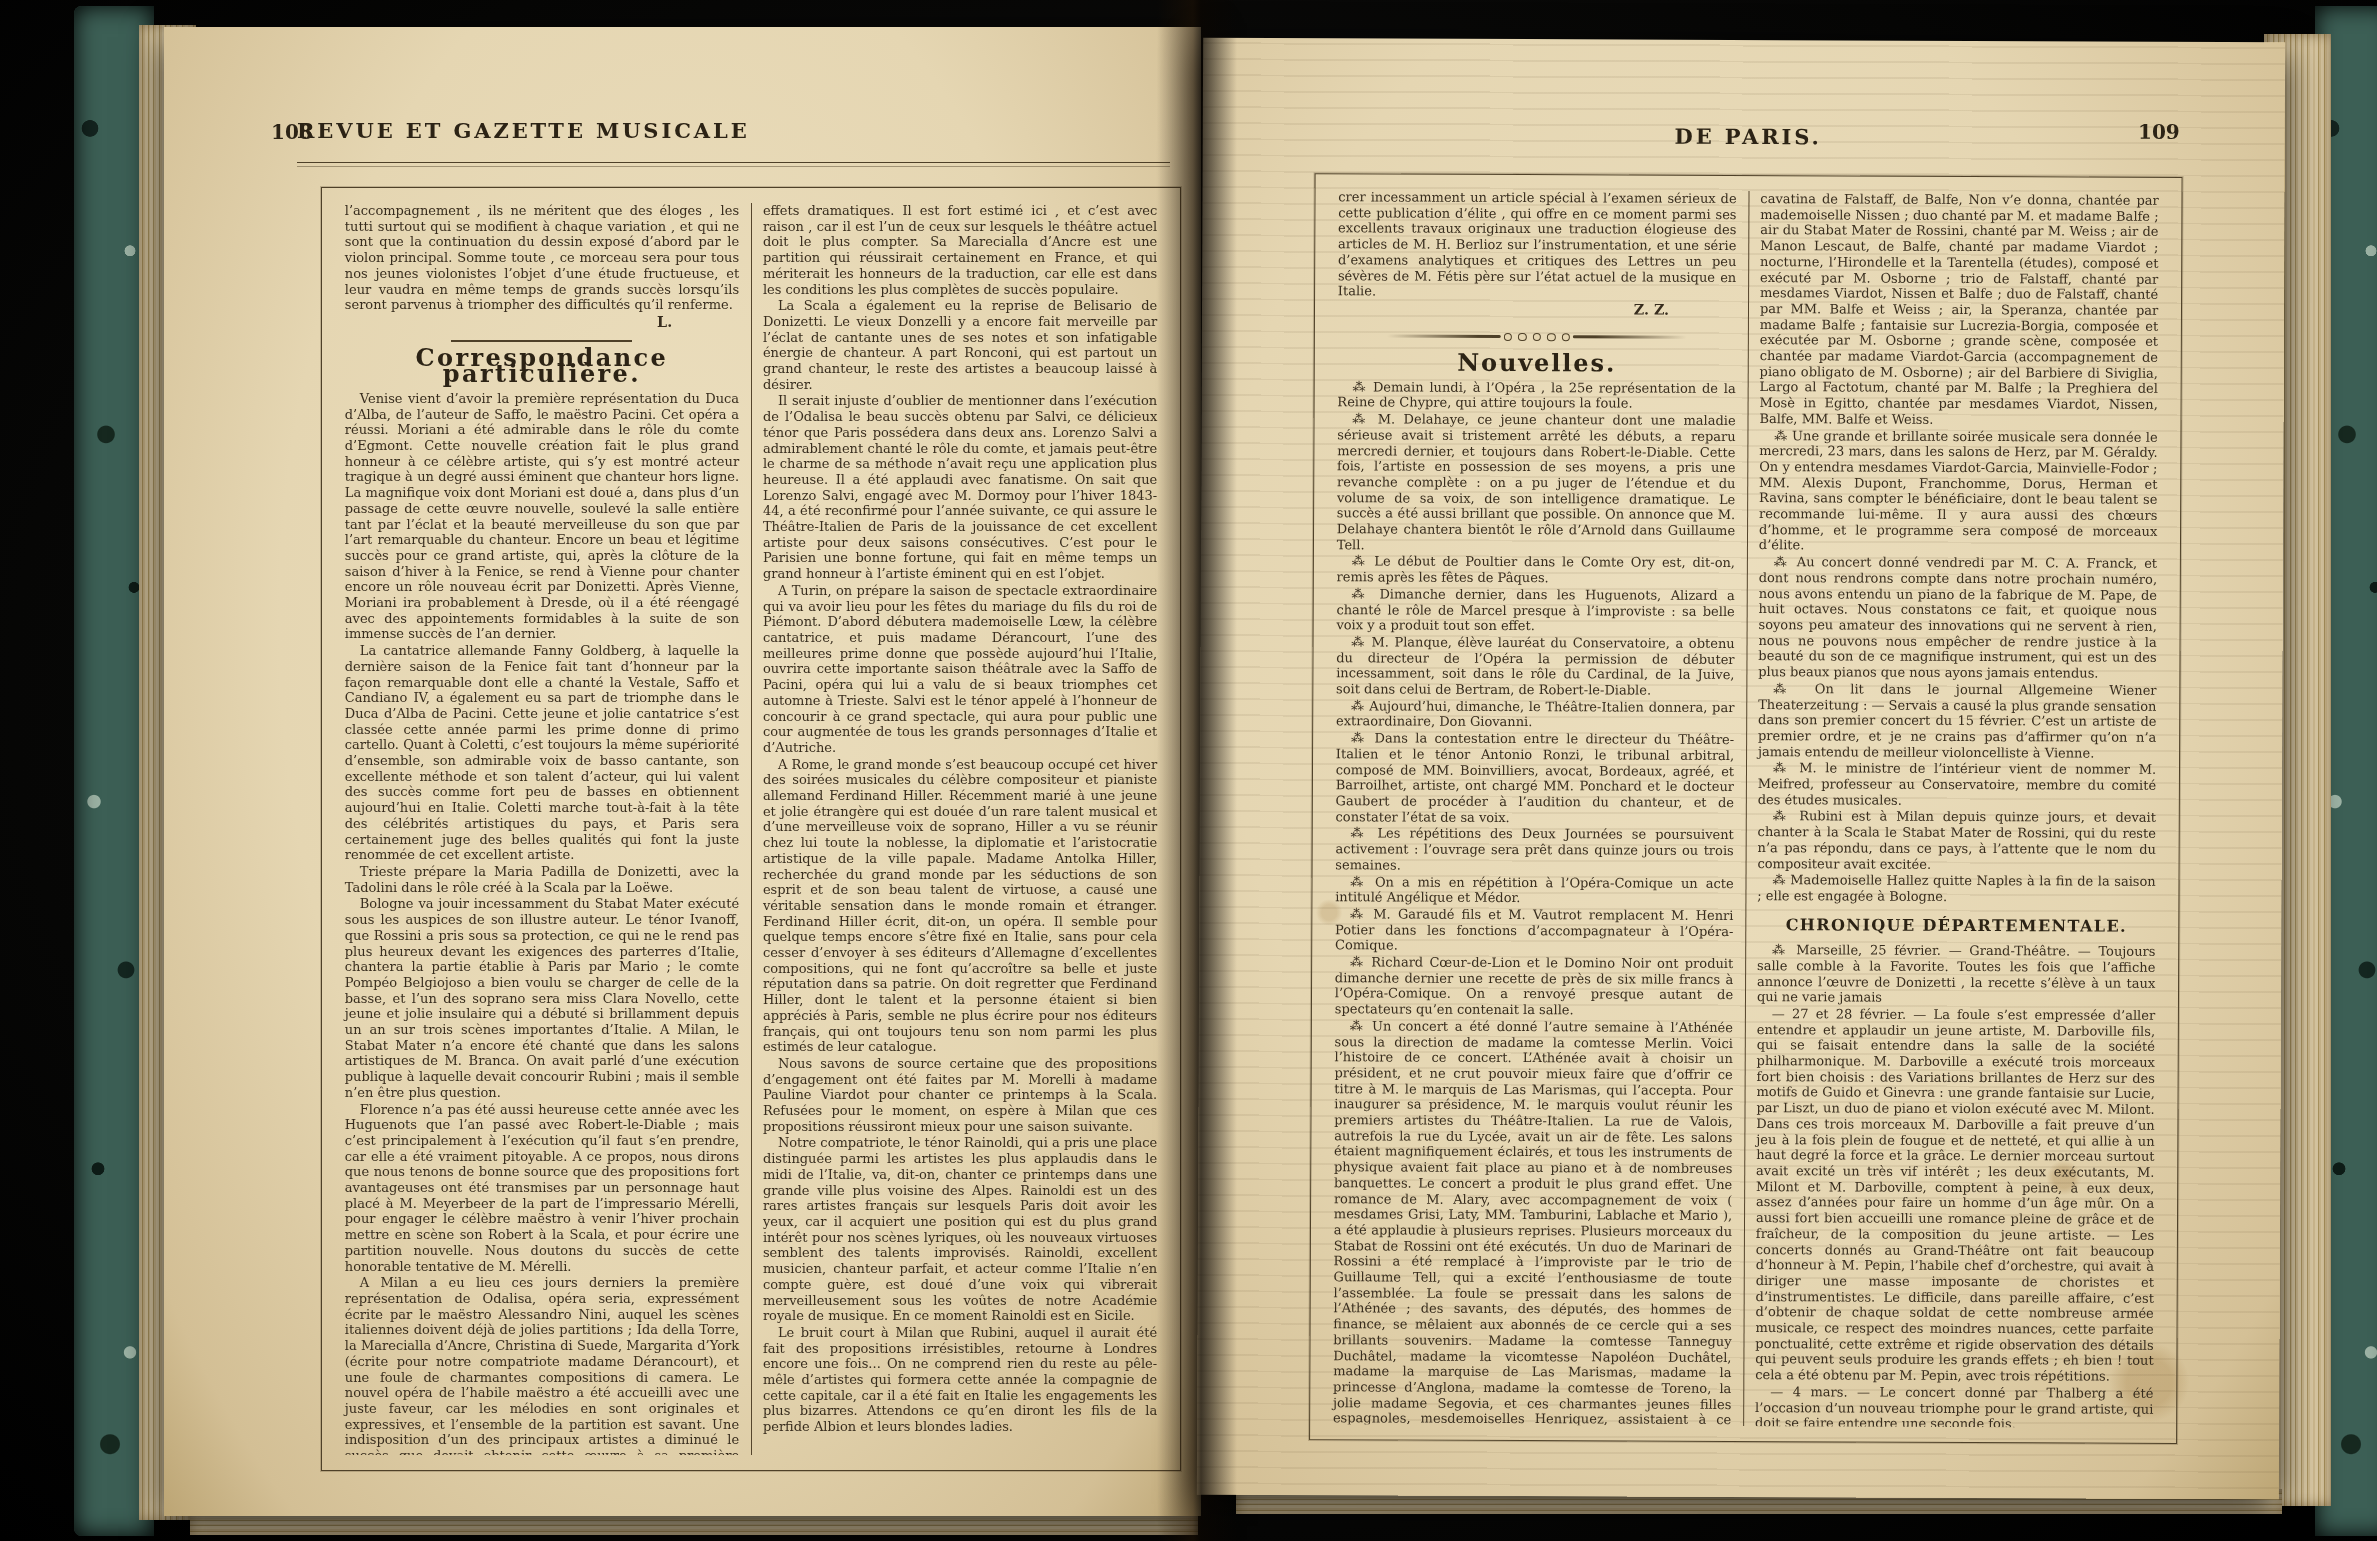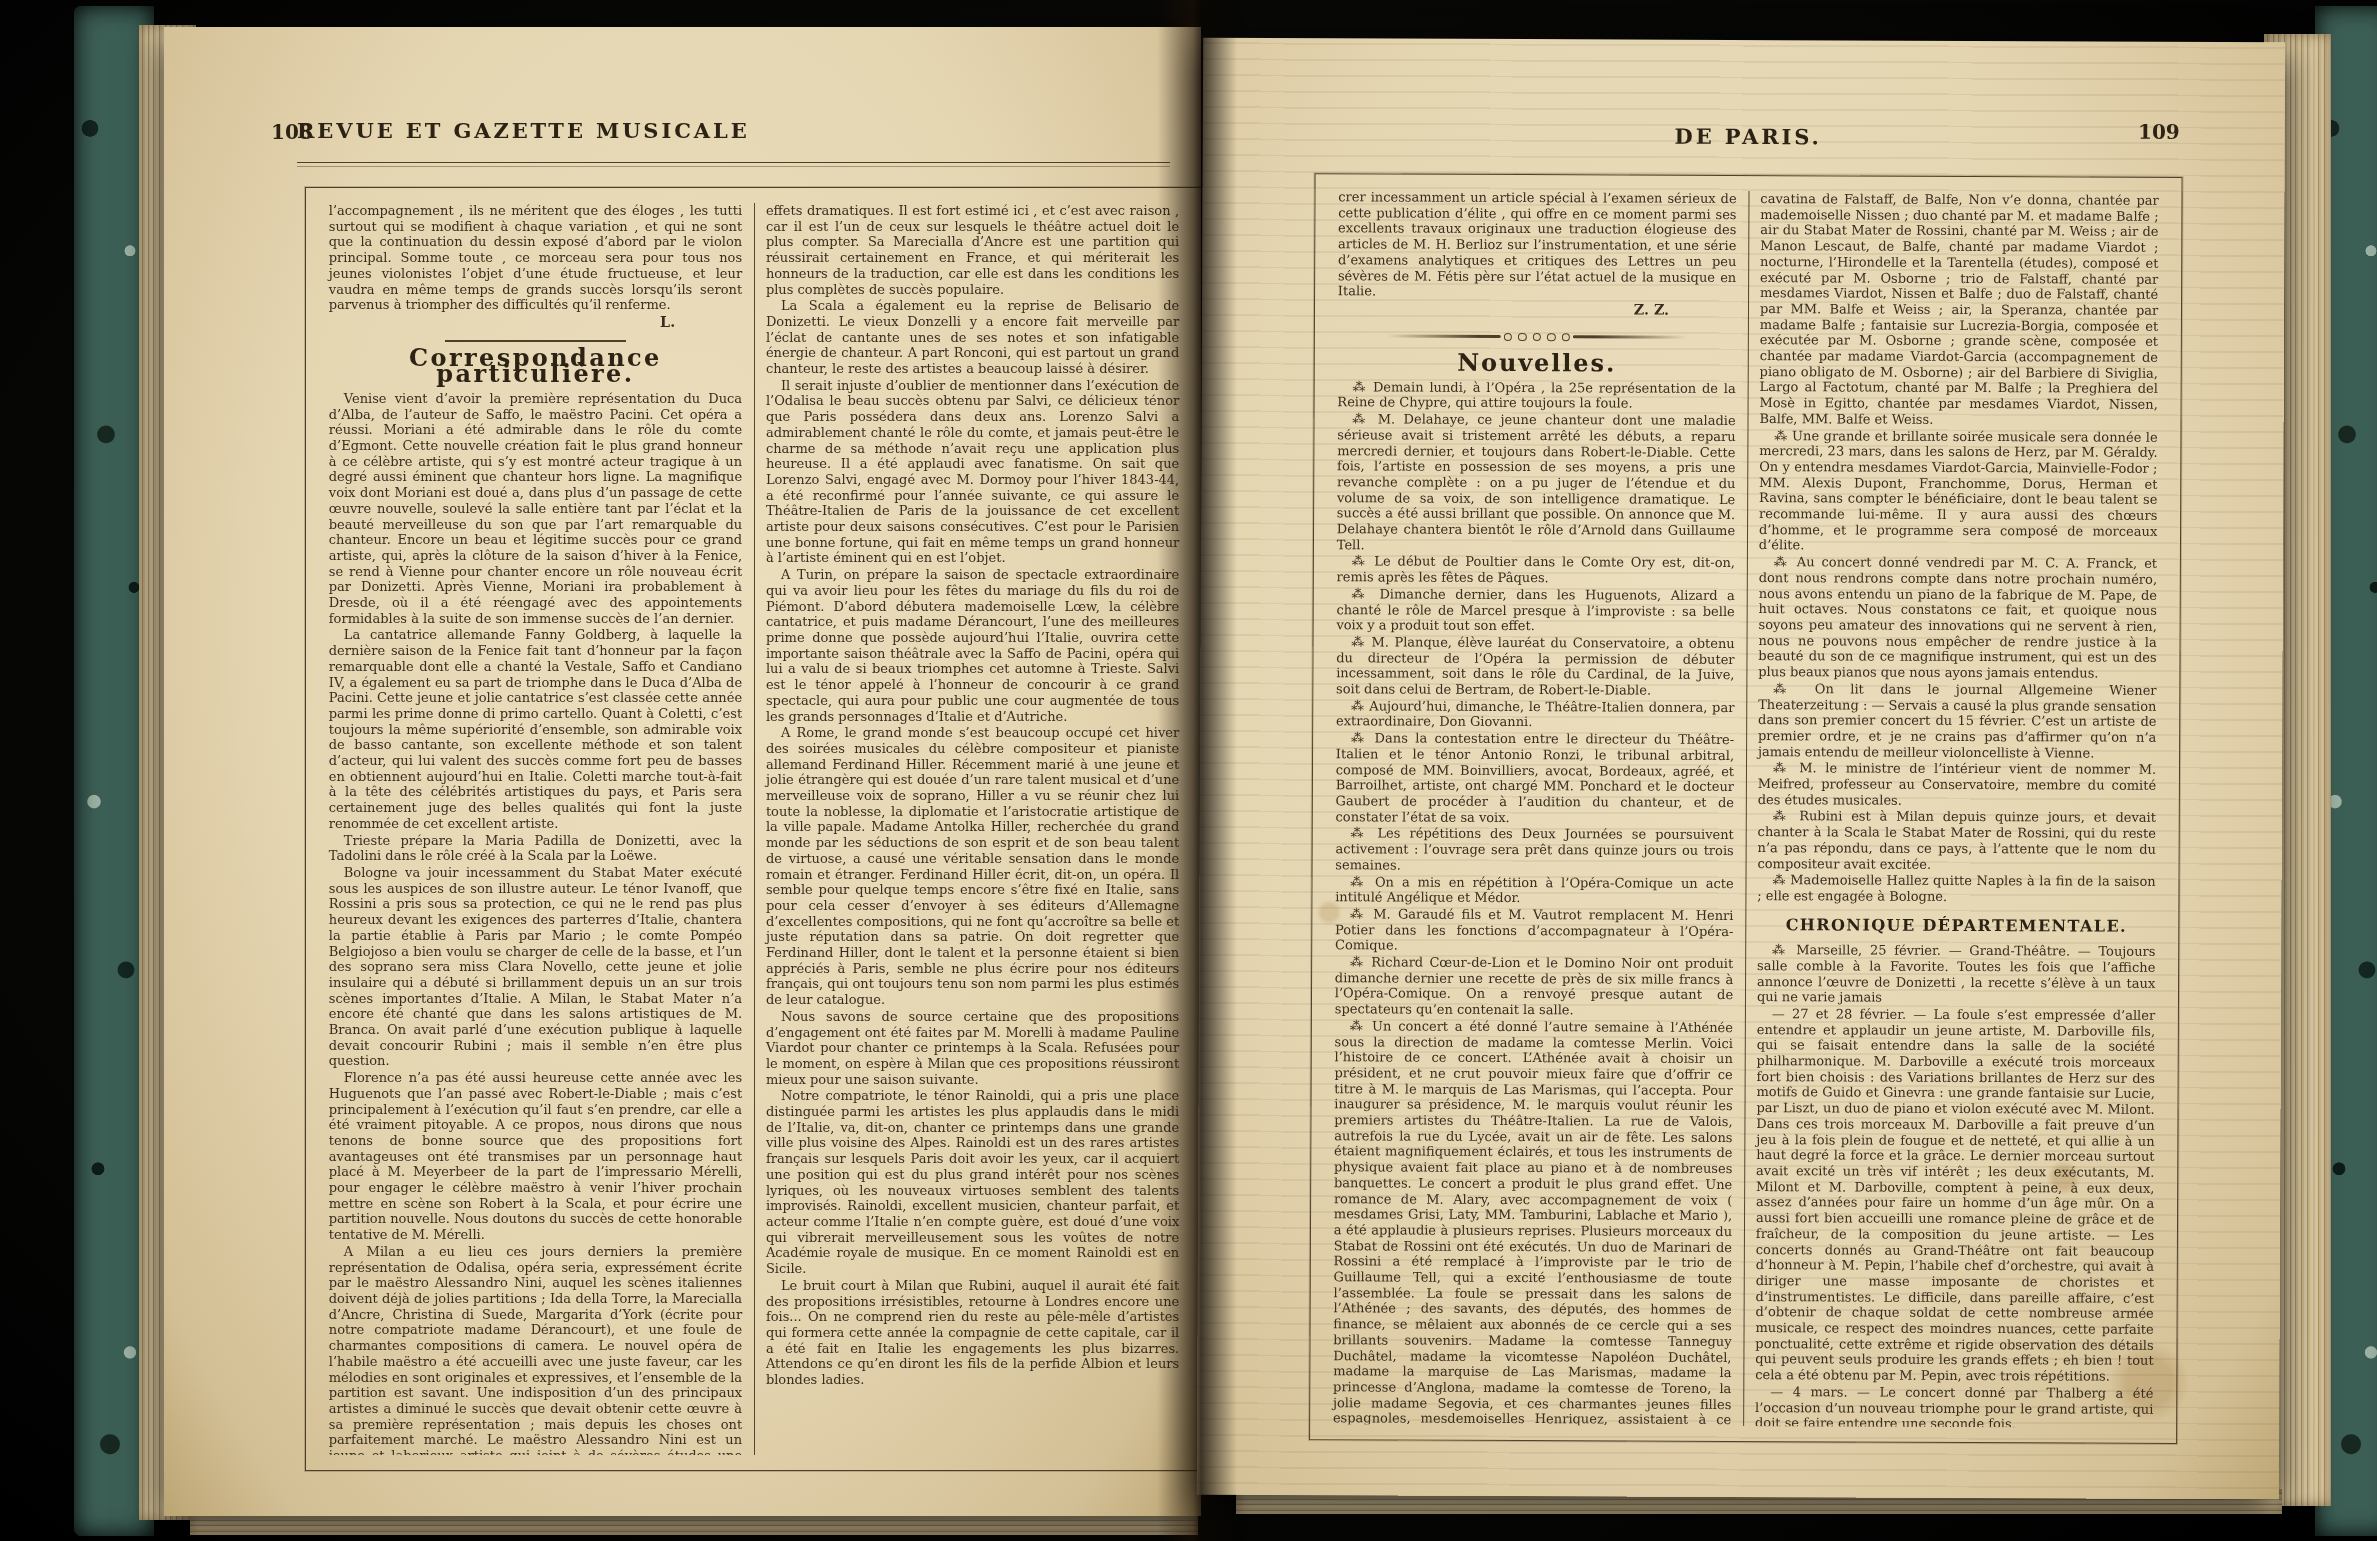--- a/index.html
+++ b/index.html
@@ -79,21 +79,21 @@
   <div class="stack" style="left:139px;top:25px;width:57px;height:1495px;"></div>
   <div class="stack" style="left:2264px;top:34px;width:67px;height:1472px;"></div>
   <div class="stack h" style="left:190px;top:1510px;width:1008px;height:25px;"></div>
   <div class="stack h" style="left:1236px;top:1489px;width:1046px;height:25px;"></div>
 
   <div class="paper" style="left:164px;top:27px;width:1037px;height:1489px;">
     <div class="pagenum" style="left:107px;top:93px;">108</div>
     <div class="running-head" style="left:133px;top:91px;width:867px;text-align:left;">REVUE ET GAZETTE MUSICALE</div>
     <div class="head-rule" style="left:133px;top:135px;width:873px;"></div>
 
-    <div class="frame" style="left:141px;top:160px;width:858px;height:1282px;padding-left:38px;">
+    <div class="frame" style="left:157px;top:160px;width:858px;height:1282px;">
       <div class="cols">
         <div class="col first">
           <p class="noindent">l’accompagnement , ils ne méritent que des éloges , les tutti surtout qui se modifient à chaque variation , et qui ne sont que la continuation du dessin exposé d’abord par le violon principal. Somme toute , ce morceau sera pour tous nos jeunes violonistes l’objet d’une étude fructueuse, et leur vaudra en même temps de grands succès lorsqu’ils seront parvenus à triompher des difficultés qu’il renferme.</p>
           <div class="byline">L.</div>
           <div class="short-rule"></div>
           <div class="sec-head corr">Correspondance particulière.</div>
           <div>
               <p>Venise vient d’avoir la première représentation du Duca d’Alba, de l’auteur de Saffo, le maëstro Pacini. Cet opéra a réussi. Moriani a été admirable dans le rôle du comte d’Egmont. Cette nouvelle création fait le plus grand honneur à ce célèbre artiste, qui s’y est montré acteur tragique à un degré aussi éminent que chanteur hors ligne. La magnifique voix dont Moriani est doué a, dans plus d’un passage de cette œuvre nouvelle, soulevé la salle entière tant par l’éclat et la beauté merveilleuse du son que par l’art remarquable du chanteur. Encore un beau et légitime succès pour ce grand artiste, qui, après la clôture de la saison d’hiver à la Fenice, se rend à Vienne pour chanter encore un rôle nouveau écrit par Donizetti. Après Vienne, Moriani ira probablement à Dresde, où il a été réengagé avec des appointements formidables à la suite de son immense succès de l’an dernier.</p>
               <p>La cantatrice allemande Fanny Goldberg, à laquelle la dernière saison de la Fenice fait tant d’honneur par la façon remarquable dont elle a chanté la Vestale, Saffo et Candiano IV, a également eu sa part de triomphe dans le Duca d’Alba de Pacini. Cette jeune et jolie cantatrice s’est classée cette année parmi les prime donne di primo cartello. Quant à Coletti, c’est toujours la même supériorité d’ensemble, son admirable voix de basso cantante, son excellente méthode et son talent d’acteur, qui lui valent des succès comme fort peu de basses en obtiennent aujourd’hui en Italie. Coletti marche tout-à-fait à la tête des célébrités artistiques du pays, et Paris sera certainement juge des belles qualités qui font la juste renommée de cet excellent artiste.</p>
               <p>Trieste prépare la Maria Padilla de Donizetti, avec la Tadolini dans le rôle créé à la Scala par la Loëwe.</p>

